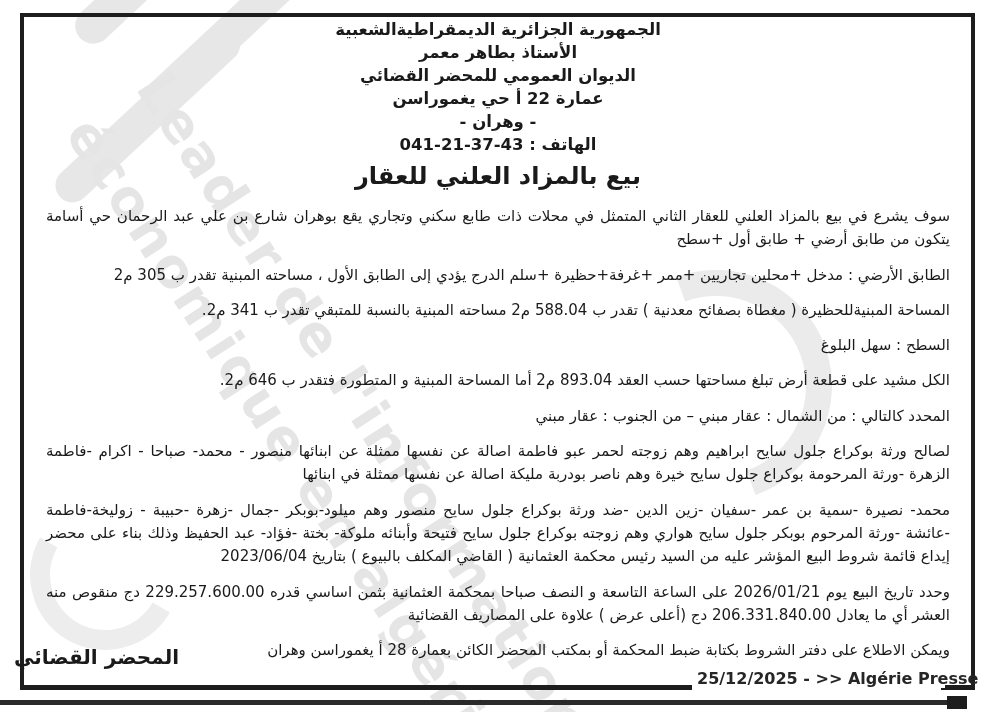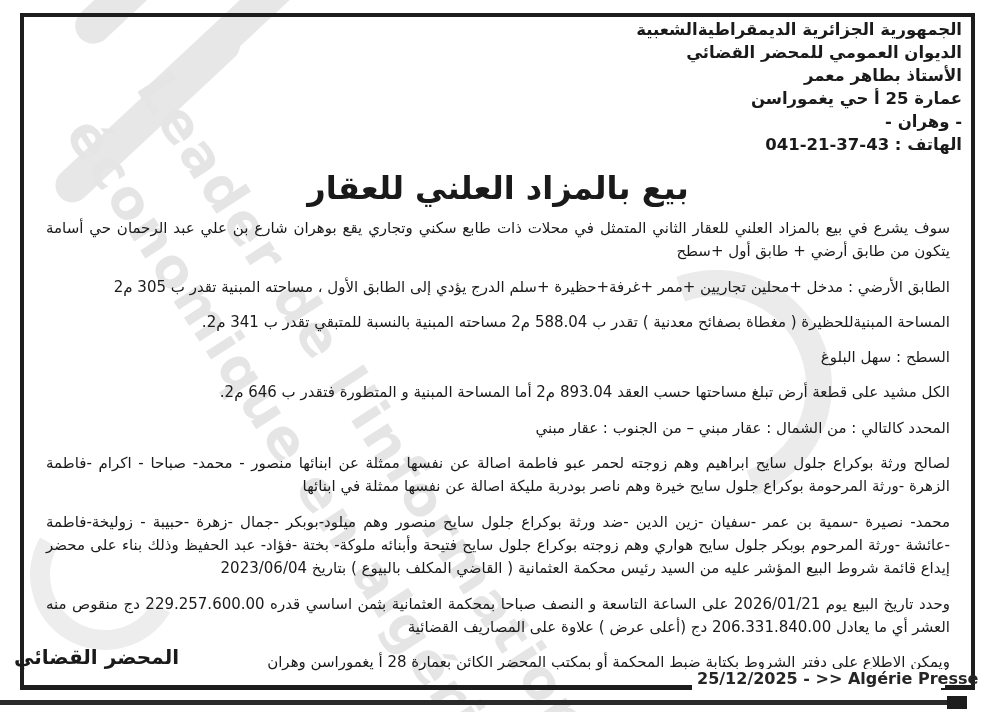--- a/index.html
+++ b/index.html
@@ -36,24 +36,24 @@
   }
   .frame-bottom-left{position:absolute;left:20px;top:685px;width:672px;height:5px;background:#1d1d1d;z-index:3;}
   .frame-bottom-right{position:absolute;left:941px;top:685px;width:34px;height:5px;background:#1d1d1d;z-index:3;}
   .bottom-rule{position:absolute;left:0px;top:700px;width:966px;height:5px;background:#2a2a2a;z-index:3;}
   .bottom-rule-blob{position:absolute;left:947px;top:696px;width:20px;height:13px;background:#1d1d1d;z-index:3;}
   
   .content{
     position:absolute;left:34px;top:18px;width:928px;z-index:4;
     direction:rtl;
   }
-  .hdr{ text-align:right;font-weight:bold;font-size:16.5px;line-height:23px; }
+  .hdr{ text-align:center;font-weight:bold;font-size:16.5px;line-height:23px; }
   .doc-title{
-    text-align:center;font-weight:bold;font-size:32px;line-height:34px;
-    margin:15px 0 4px 0;
+    text-align:center;font-weight:bold;font-size:24px;line-height:34px;
+    margin:3px 0 4px 0;
   }
   .body-text{ font-size:15px;line-height:23.3px;text-align:justify; }
   .body-text p{ margin:12px;padding:0; }
   .signature{
     position:absolute;left:14px;top:645px;z-index:4;
     font-weight:bold;font-size:20px;direction:rtl;
     border-bottom:0;
   }
   .footer{
     position:absolute;left:697px;top:669px;width:248px;z-index:4;
@@ -78,23 +78,23 @@
 
 <div class="frame"></div>
 <div class="frame-bottom-left"></div>
 <div class="frame-bottom-right"></div>
 <div class="bottom-rule"></div>
 <div class="bottom-rule-blob"></div>
 
 <div class="content">
   <div class="hdr">
     <div>الجمهورية الجزائرية الديمقراطيةالشعبية</div>
+    <div>الأستاذ بطاهر معمر</div>
     <div>الديوان العمومي للمحضر القضائي</div>
-    <div>الأستاذ بطاهر معمر</div>
-    <div>عمارة 25 أ حي يغموراسن</div>
+    <div>عمارة 22 أ حي يغموراسن</div>
     <div>- وهران -</div>
     <div>الهاتف : 43-37-21-041</div>
   </div>
 
   <div class="doc-title">بيع بالمزاد العلني للعقار</div>
 
   <div class="body-text">
     <p>سوف يشرع في بيع بالمزاد العلني للعقار الثاني المتمثل في محلات ذات طابع سكني  وتجاري  يقع بوهران شارع بن علي عبد الرحمان حي أسامة يتكون من طابق أرضي + طابق أول +سطح</p>
     <p>الطابق الأرضي : مدخل +محلين تجاريين +ممر +غرفة+حظيرة +سلم الدرج يؤدي إلى الطابق الأول ، مساحته المبنية تقدر ب 305 م2</p>
     <p>المساحة المبنيةللحظيرة ( مغطاة بصفائح معدنية ) تقدر ب 588.04 م2 مساحته المبنية بالنسبة للمتبقي تقدر ب 341 م2.</p>

